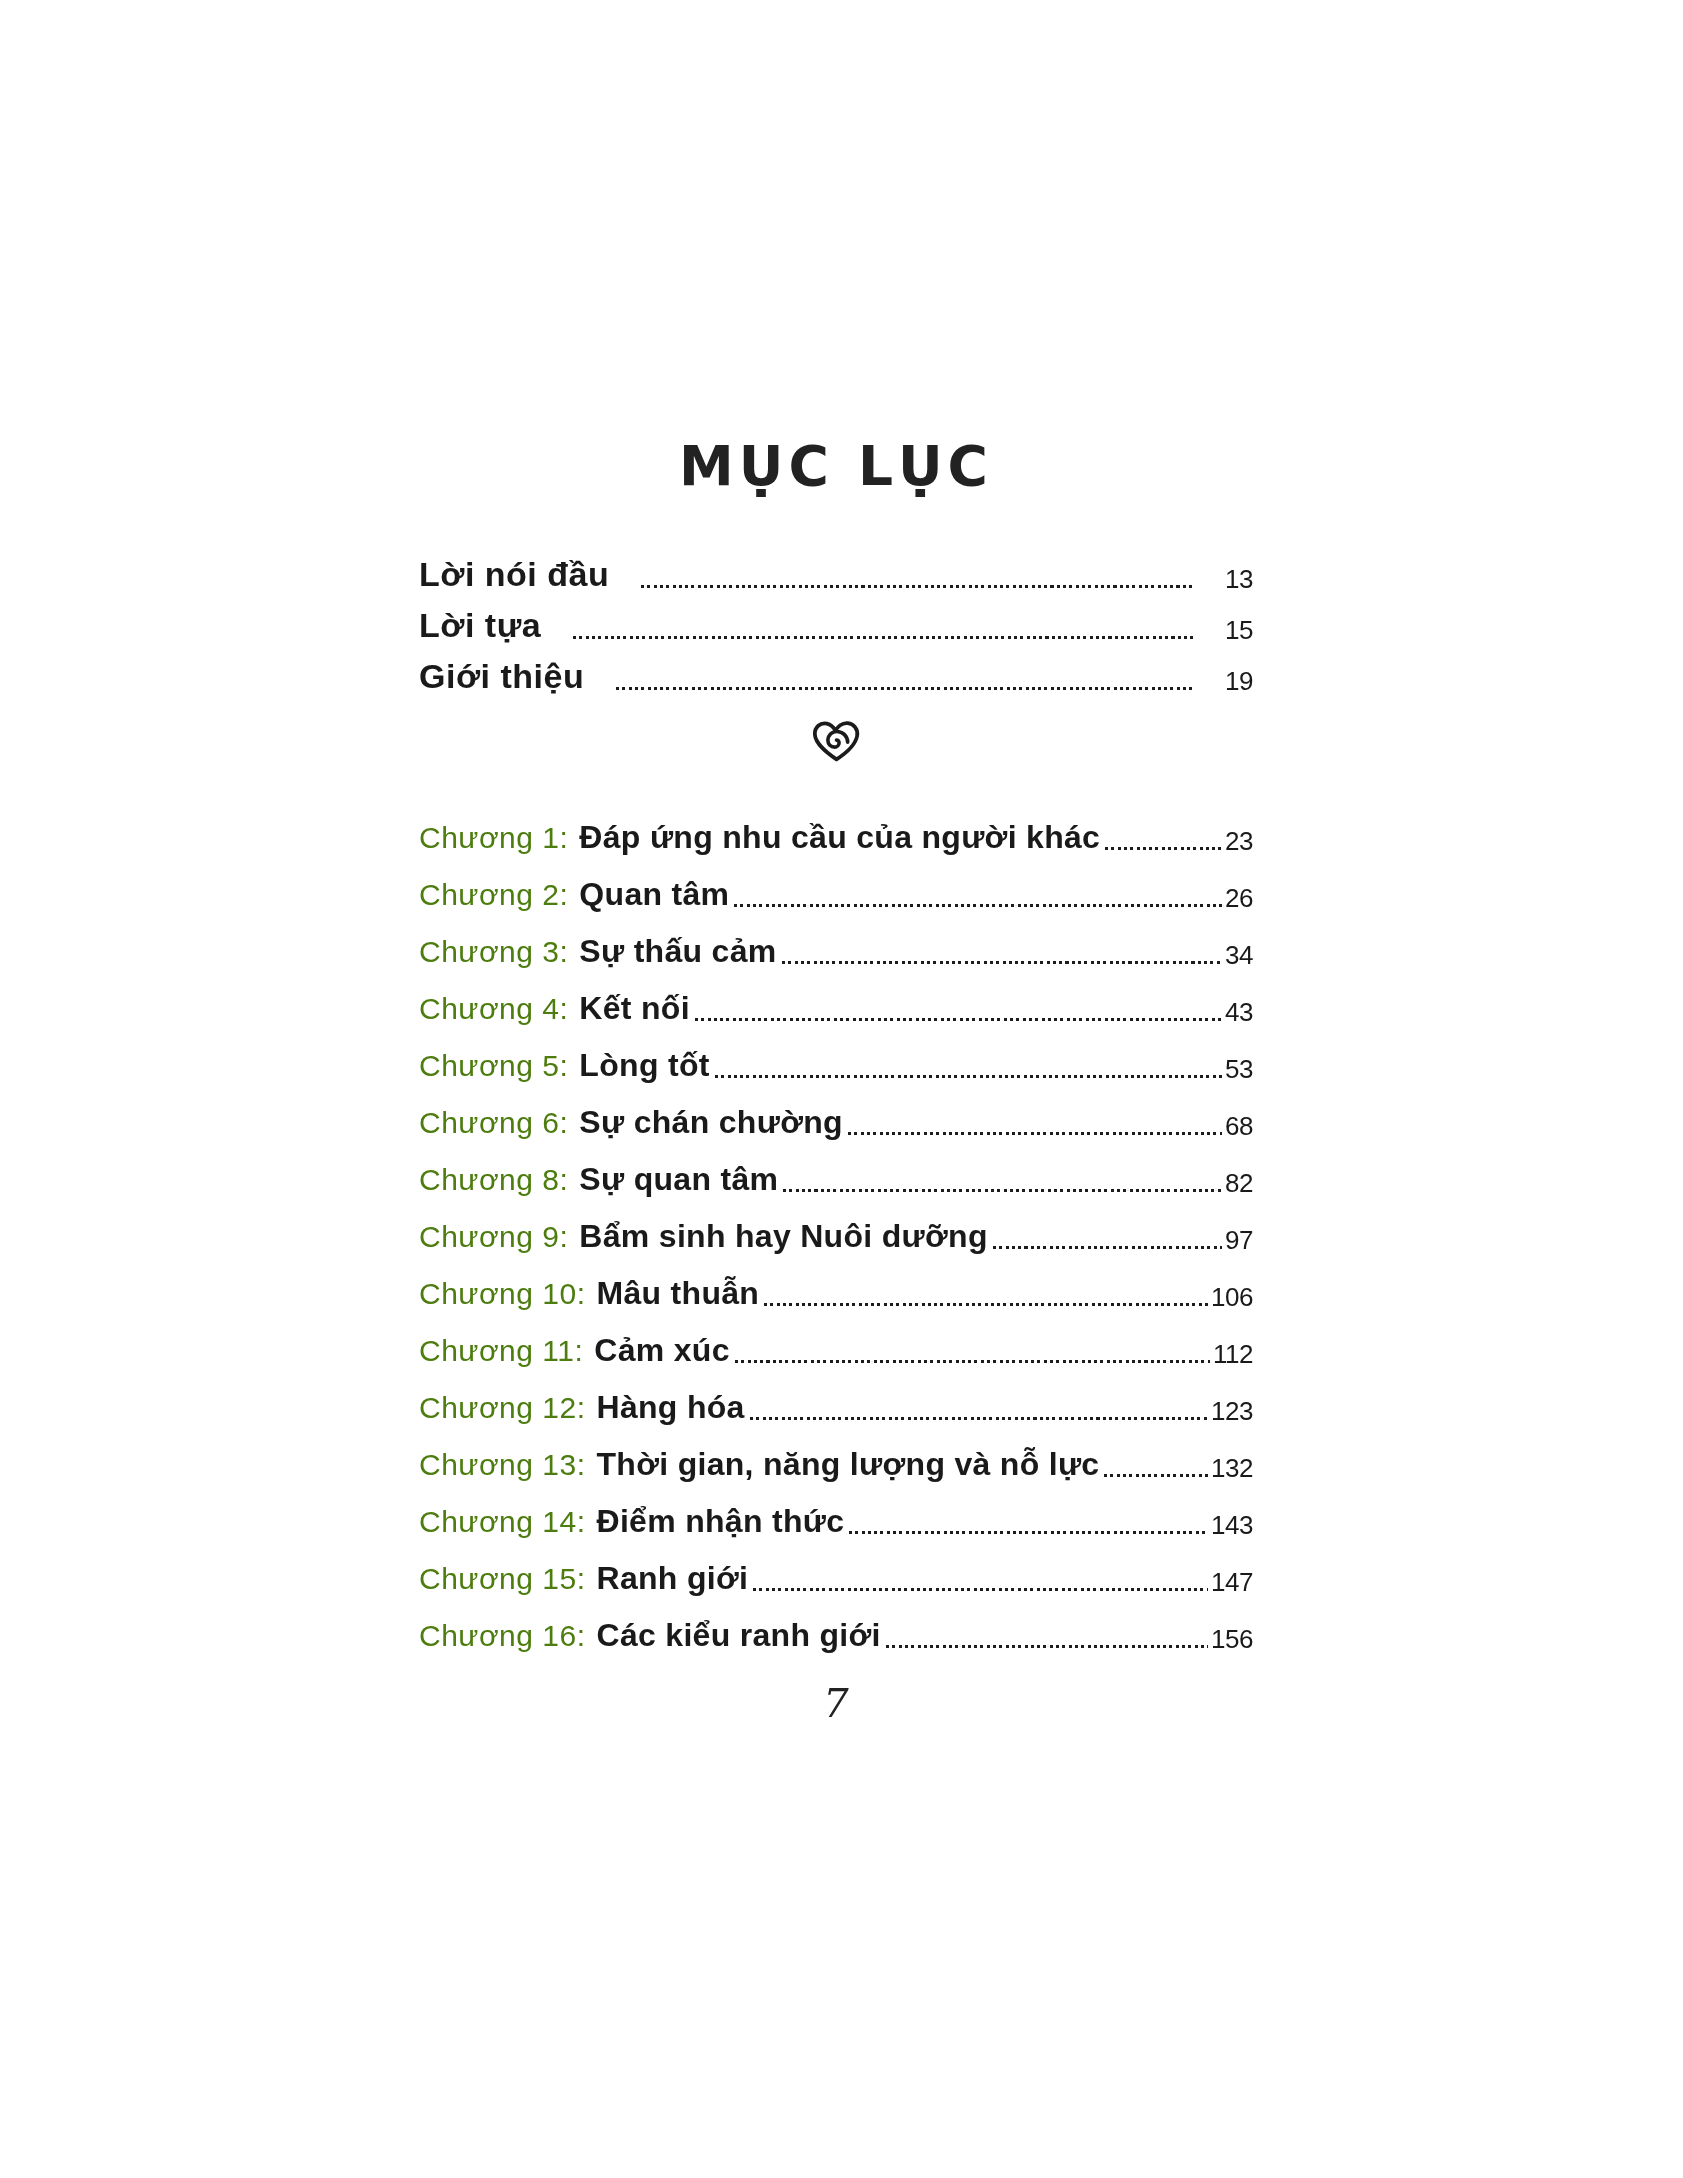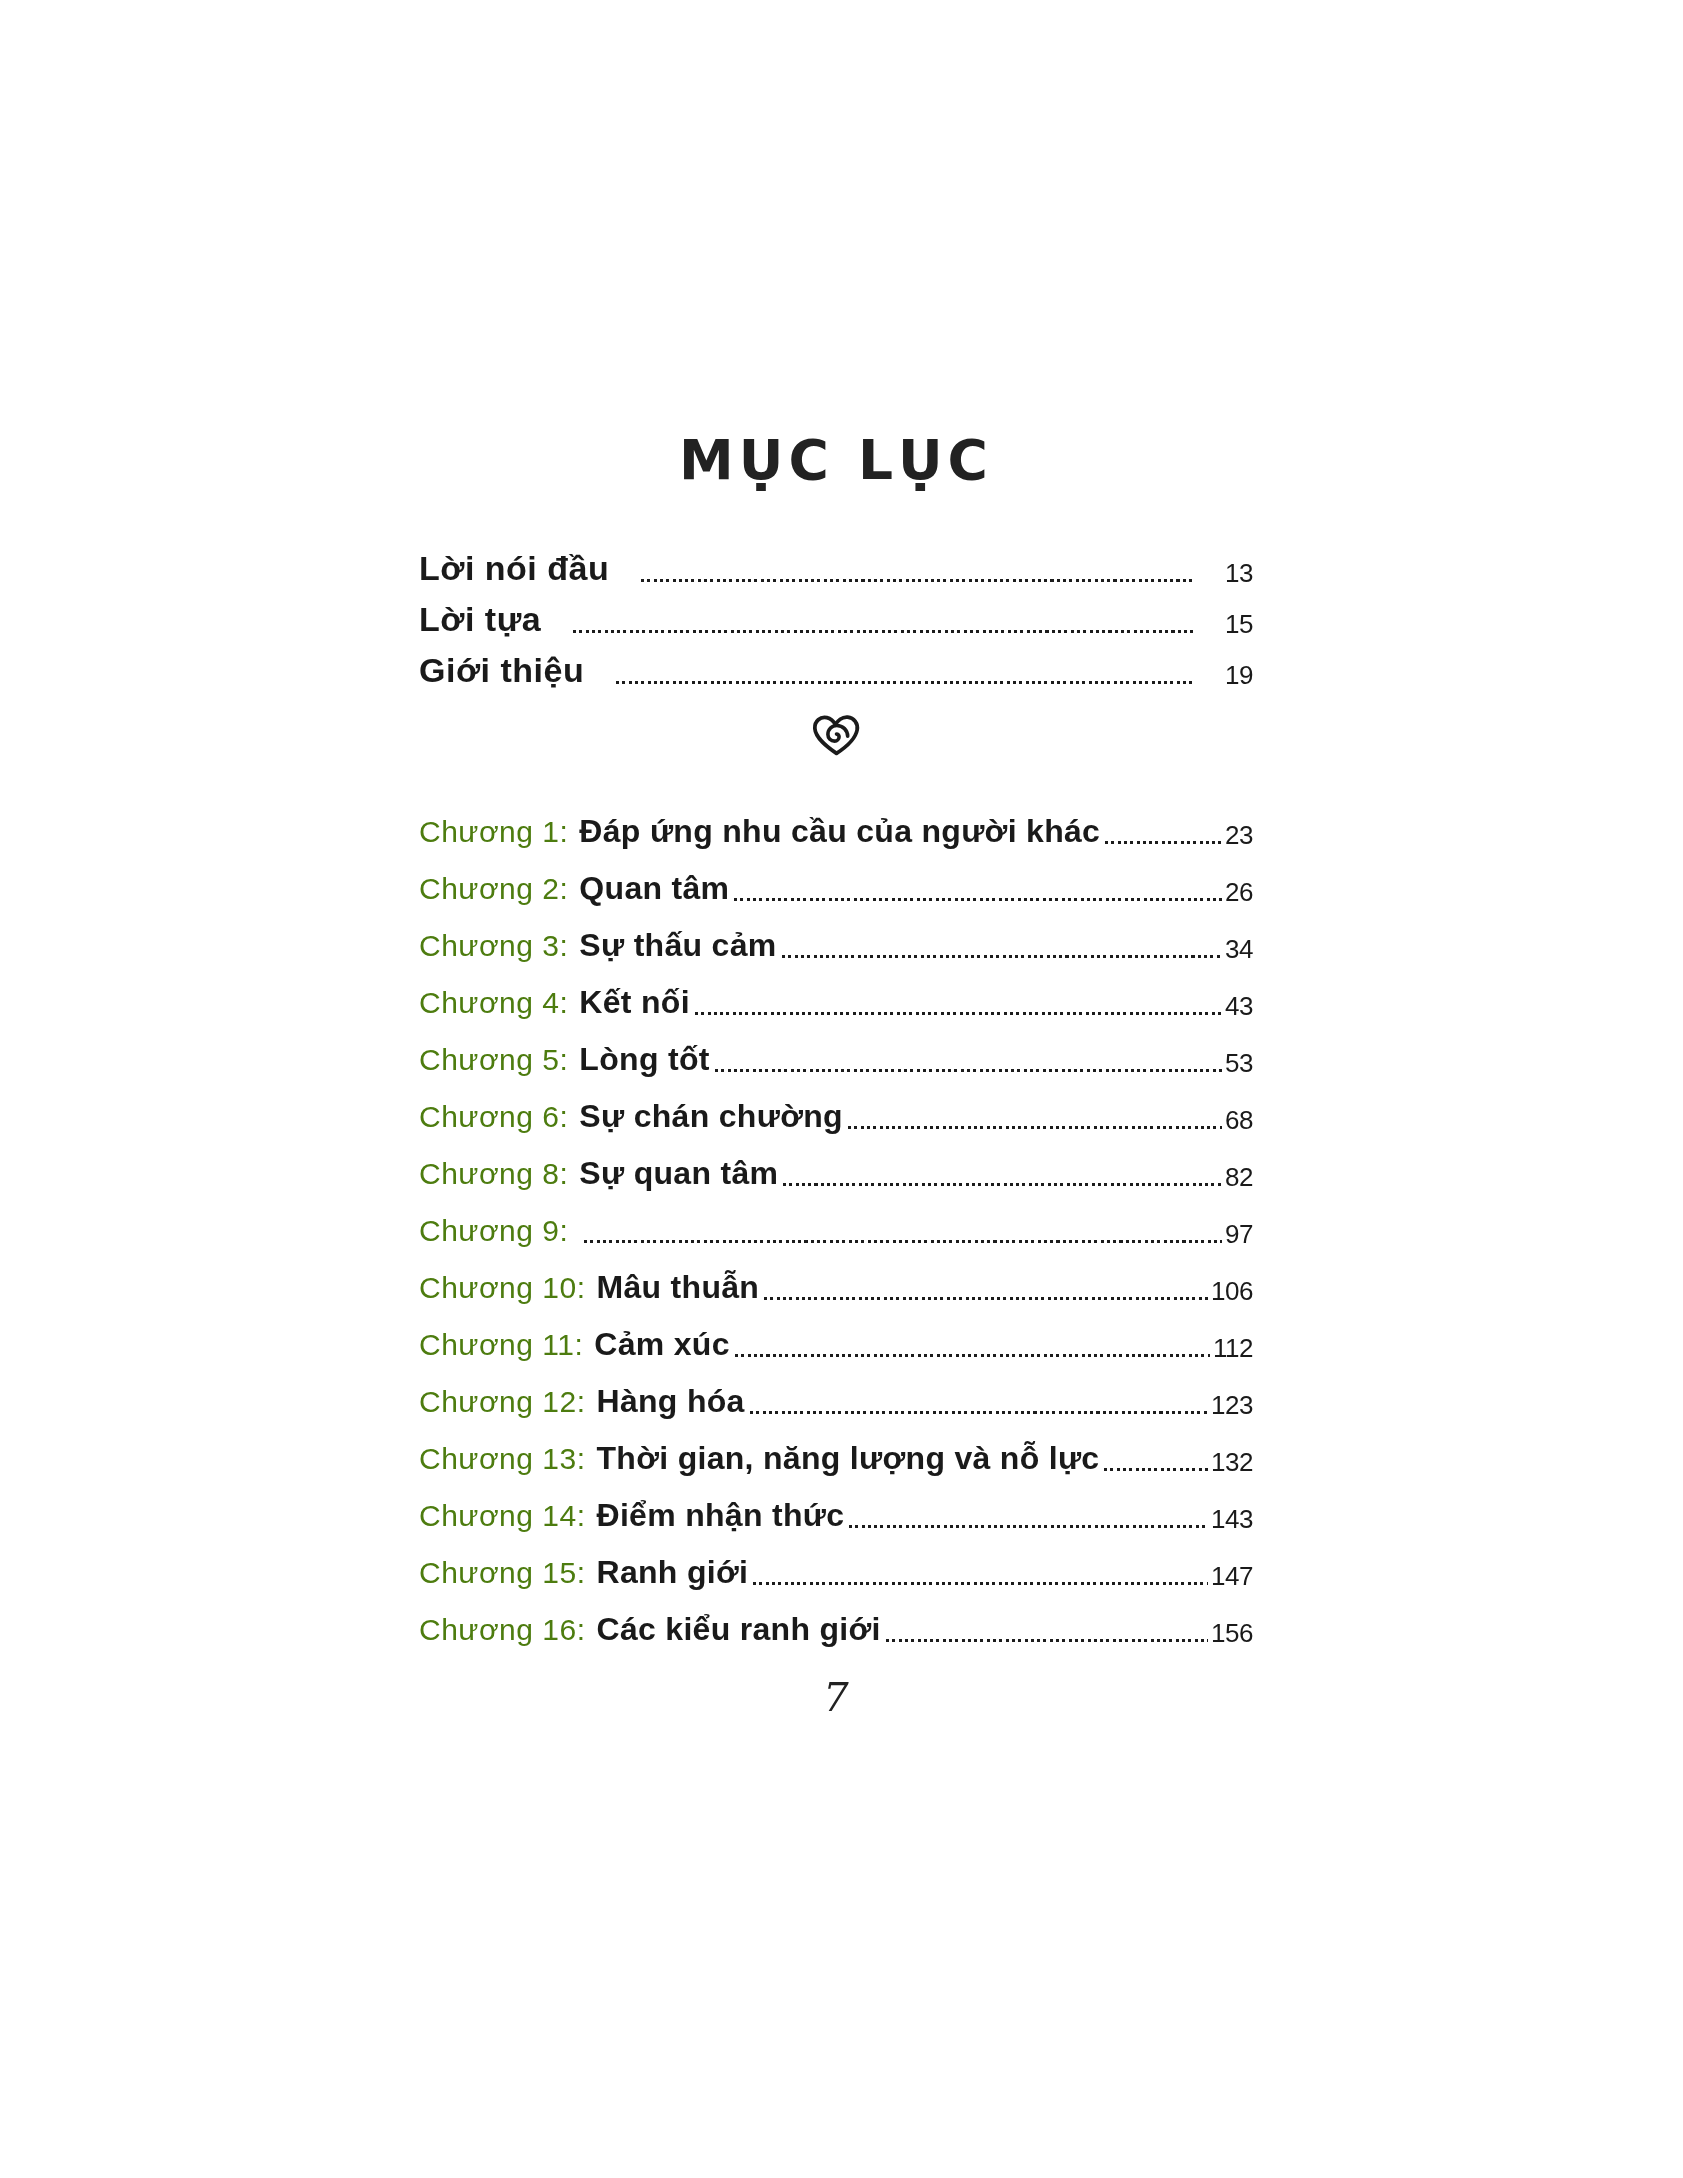--- a/index.html
+++ b/index.html
@@ -6,21 +6,21 @@
   .page{
     position:relative;
     width:1683px;height:2178px;
     background:#ffffff;
     overflow:hidden;
     font-family:"Liberation Sans","DejaVu Sans",sans-serif;
     color:#1a1a1a;
   }
   .content{
     position:absolute;
-    left:419px;top:6px;
+    left:419px;top:12px;
     width:834px;
   }
   .book-title{
     margin:426px 0 0 0;
     text-align:center;
     font-family:"DejaVu Sans","Liberation Sans",sans-serif;
     font-weight:800;
     font-size:55px;
     line-height:1.05;
     letter-spacing:5px;
@@ -161,20 +161,21 @@
         <span class="pnum">68</span>
       </div>
       <div class="row ch-row">
         <span class="ch-prefix">Chương 8:</span>
         <span class="ch-title">Sự quan tâm</span>
         <span class="leader"></span>
         <span class="pnum">82</span>
       </div>
       <div class="row ch-row">
         <span class="ch-prefix">Chương 9:</span>
+        <span class="ch-title">Bẩm sinh hay Nuôi dưỡng</span>
         <span class="leader"></span>
         <span class="pnum">97</span>
       </div>
       <div class="row ch-row">
         <span class="ch-prefix">Chương 10:</span>
         <span class="ch-title">Mâu thuẫn</span>
         <span class="leader"></span>
         <span class="pnum">106</span>
       </div>
       <div class="row ch-row">

